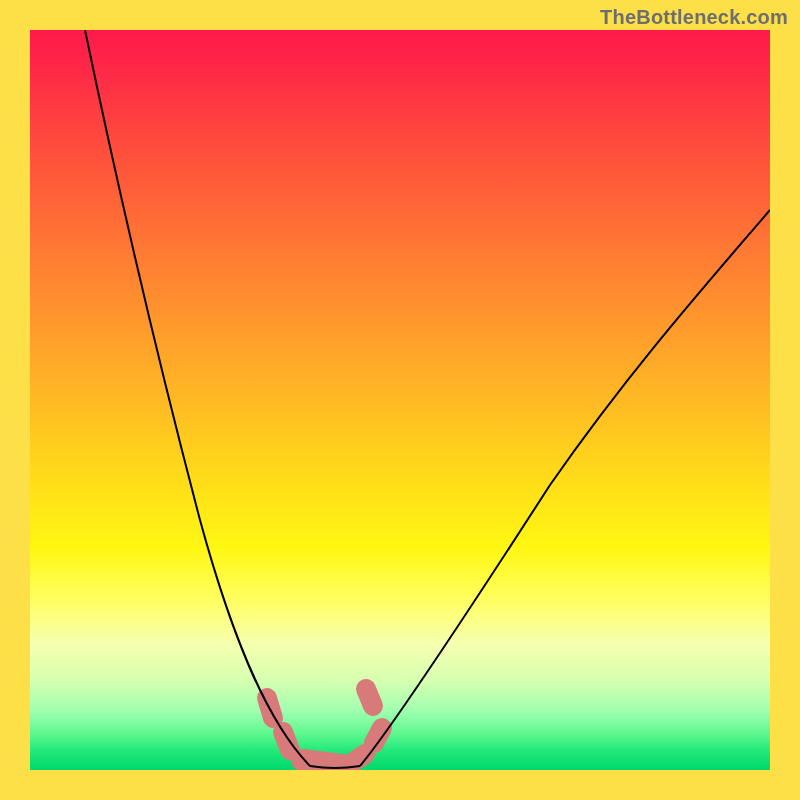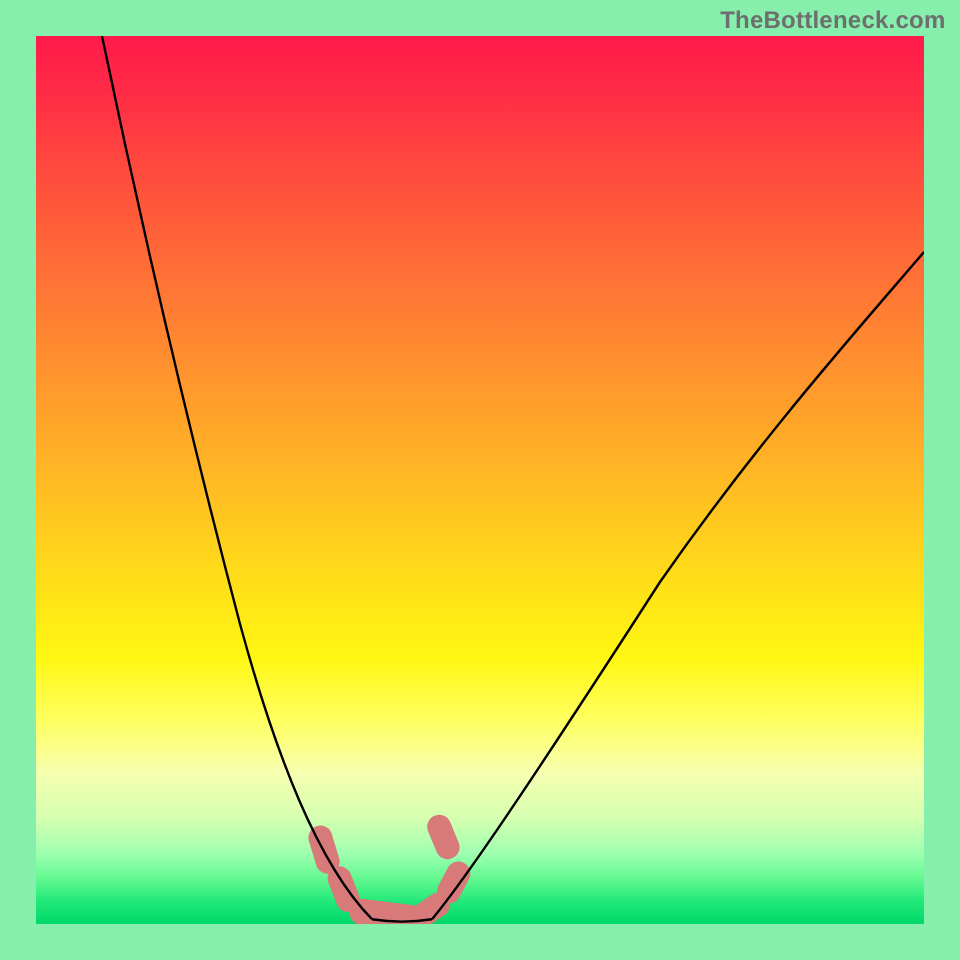--- a/index.html
+++ b/index.html
@@ -1,20 +1,20 @@
 <!DOCTYPE html>
 <html><head>
 <meta charset="utf-8">
 <style>
   * { margin: 0; padding: 0; box-sizing: border-box; }
   html, body { width: 800px; height: 800px; overflow: hidden; background: #000; }
   .frame {
     width: 800px;
     height: 800px;
-    background: #86efac;
+    background: #fde047;
     position: relative;
   }
   .plot-area {
     position: absolute;
     left: 30px;
     top: 30px;
     width: 740px;
     height: 740px;
     background: linear-gradient(to bottom,
       #ff1a4a 0%,

